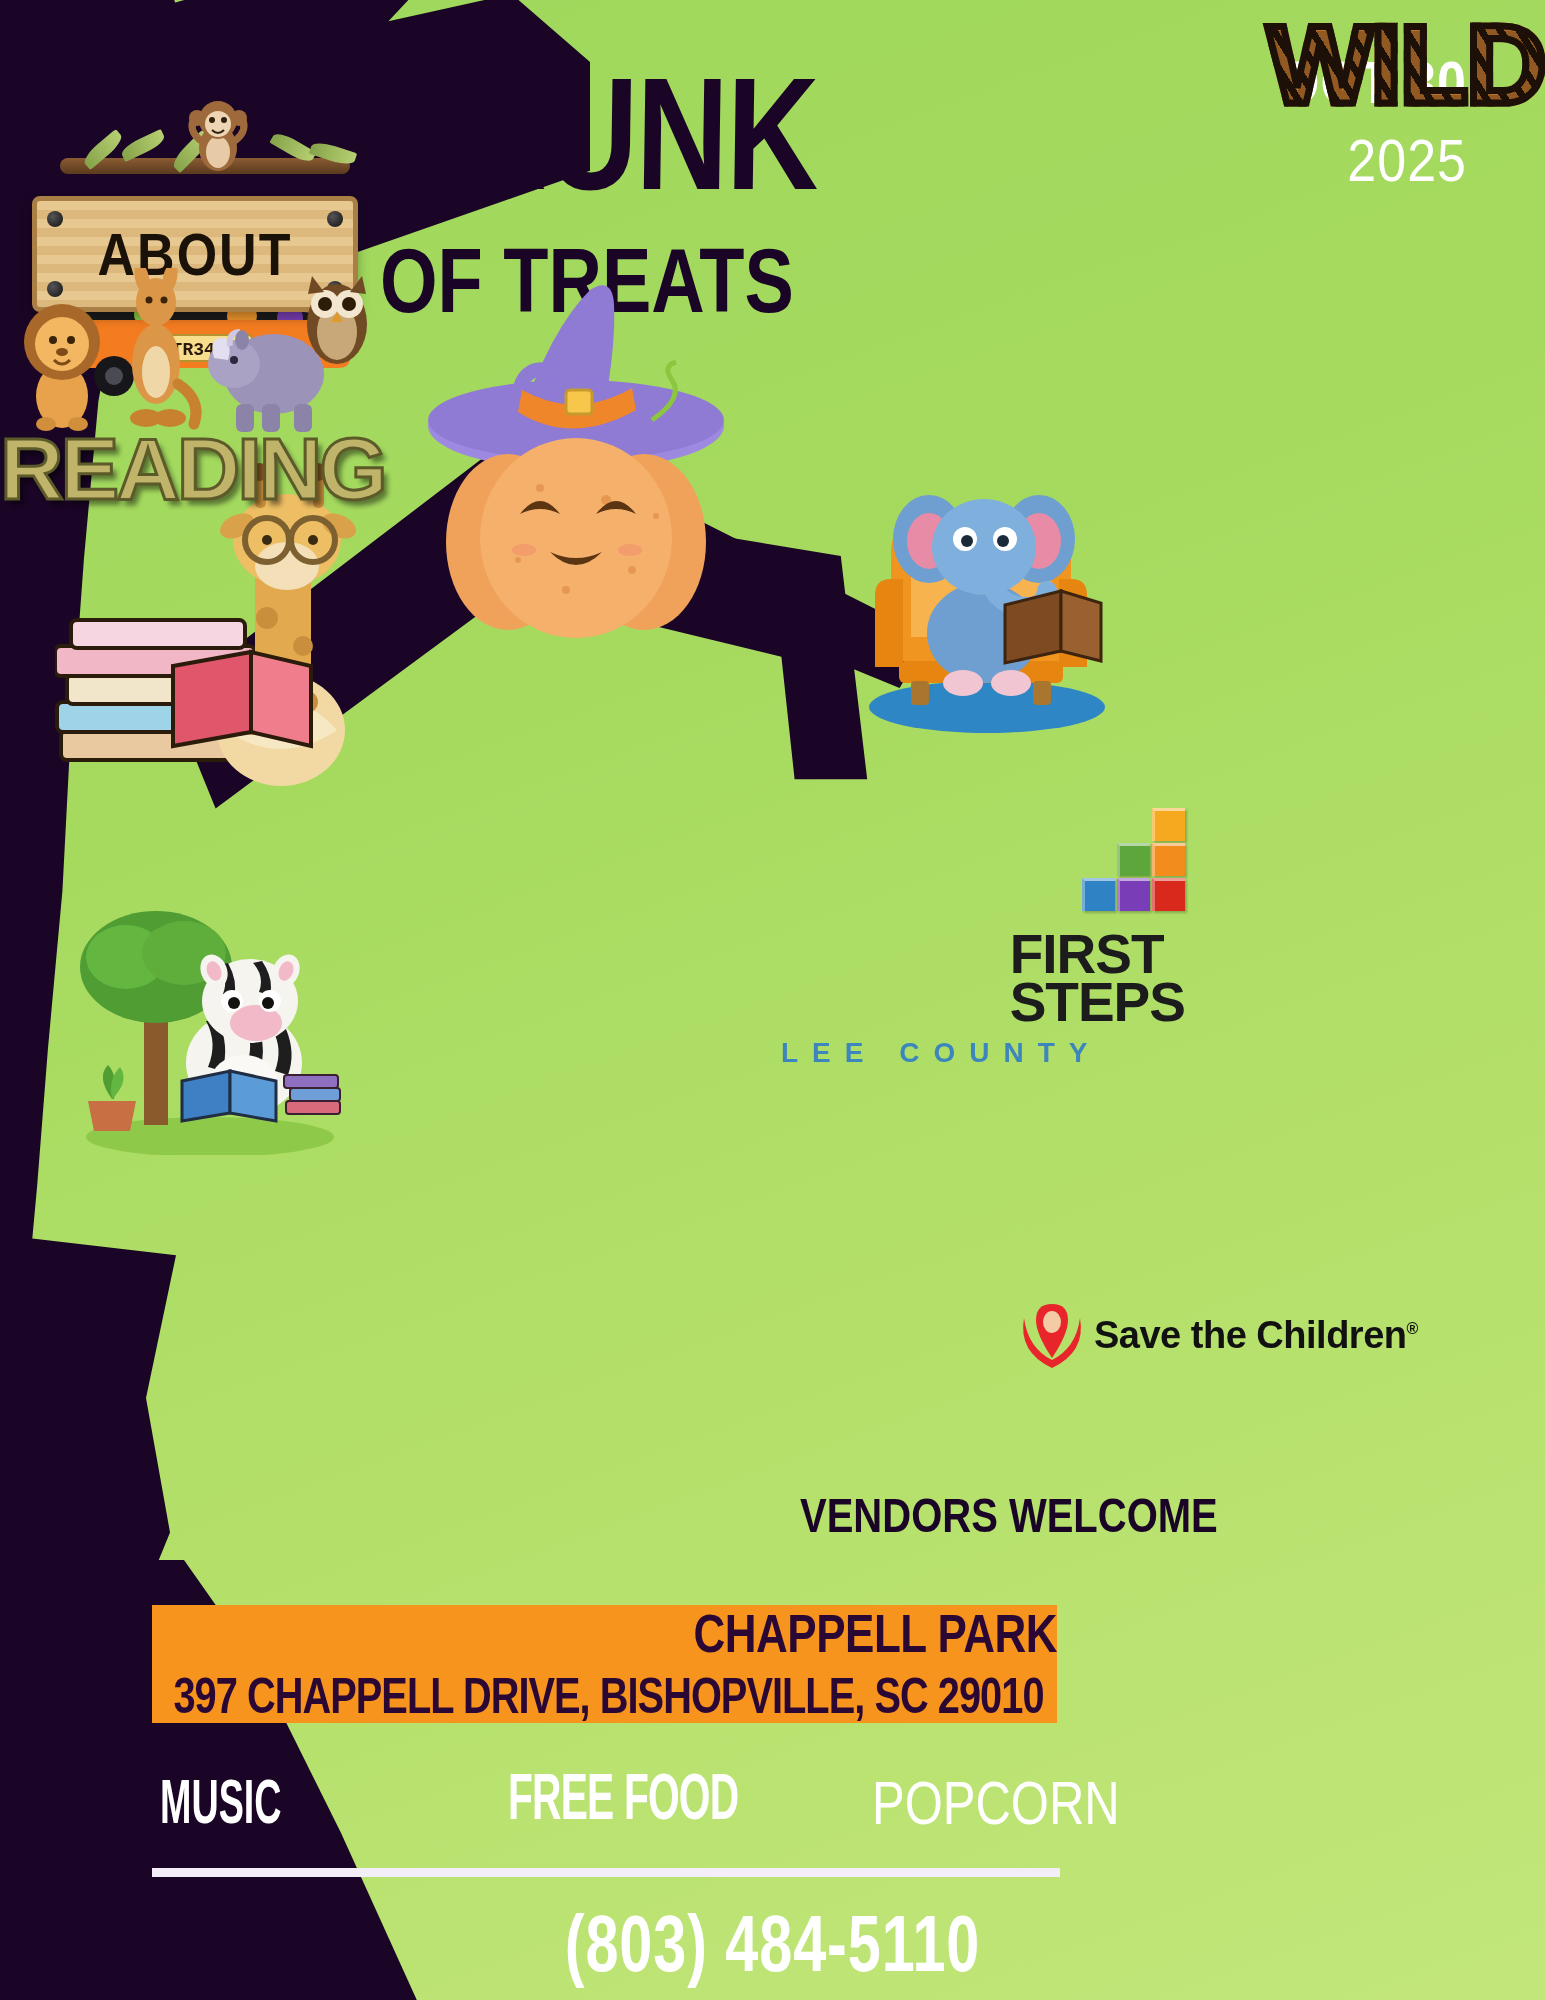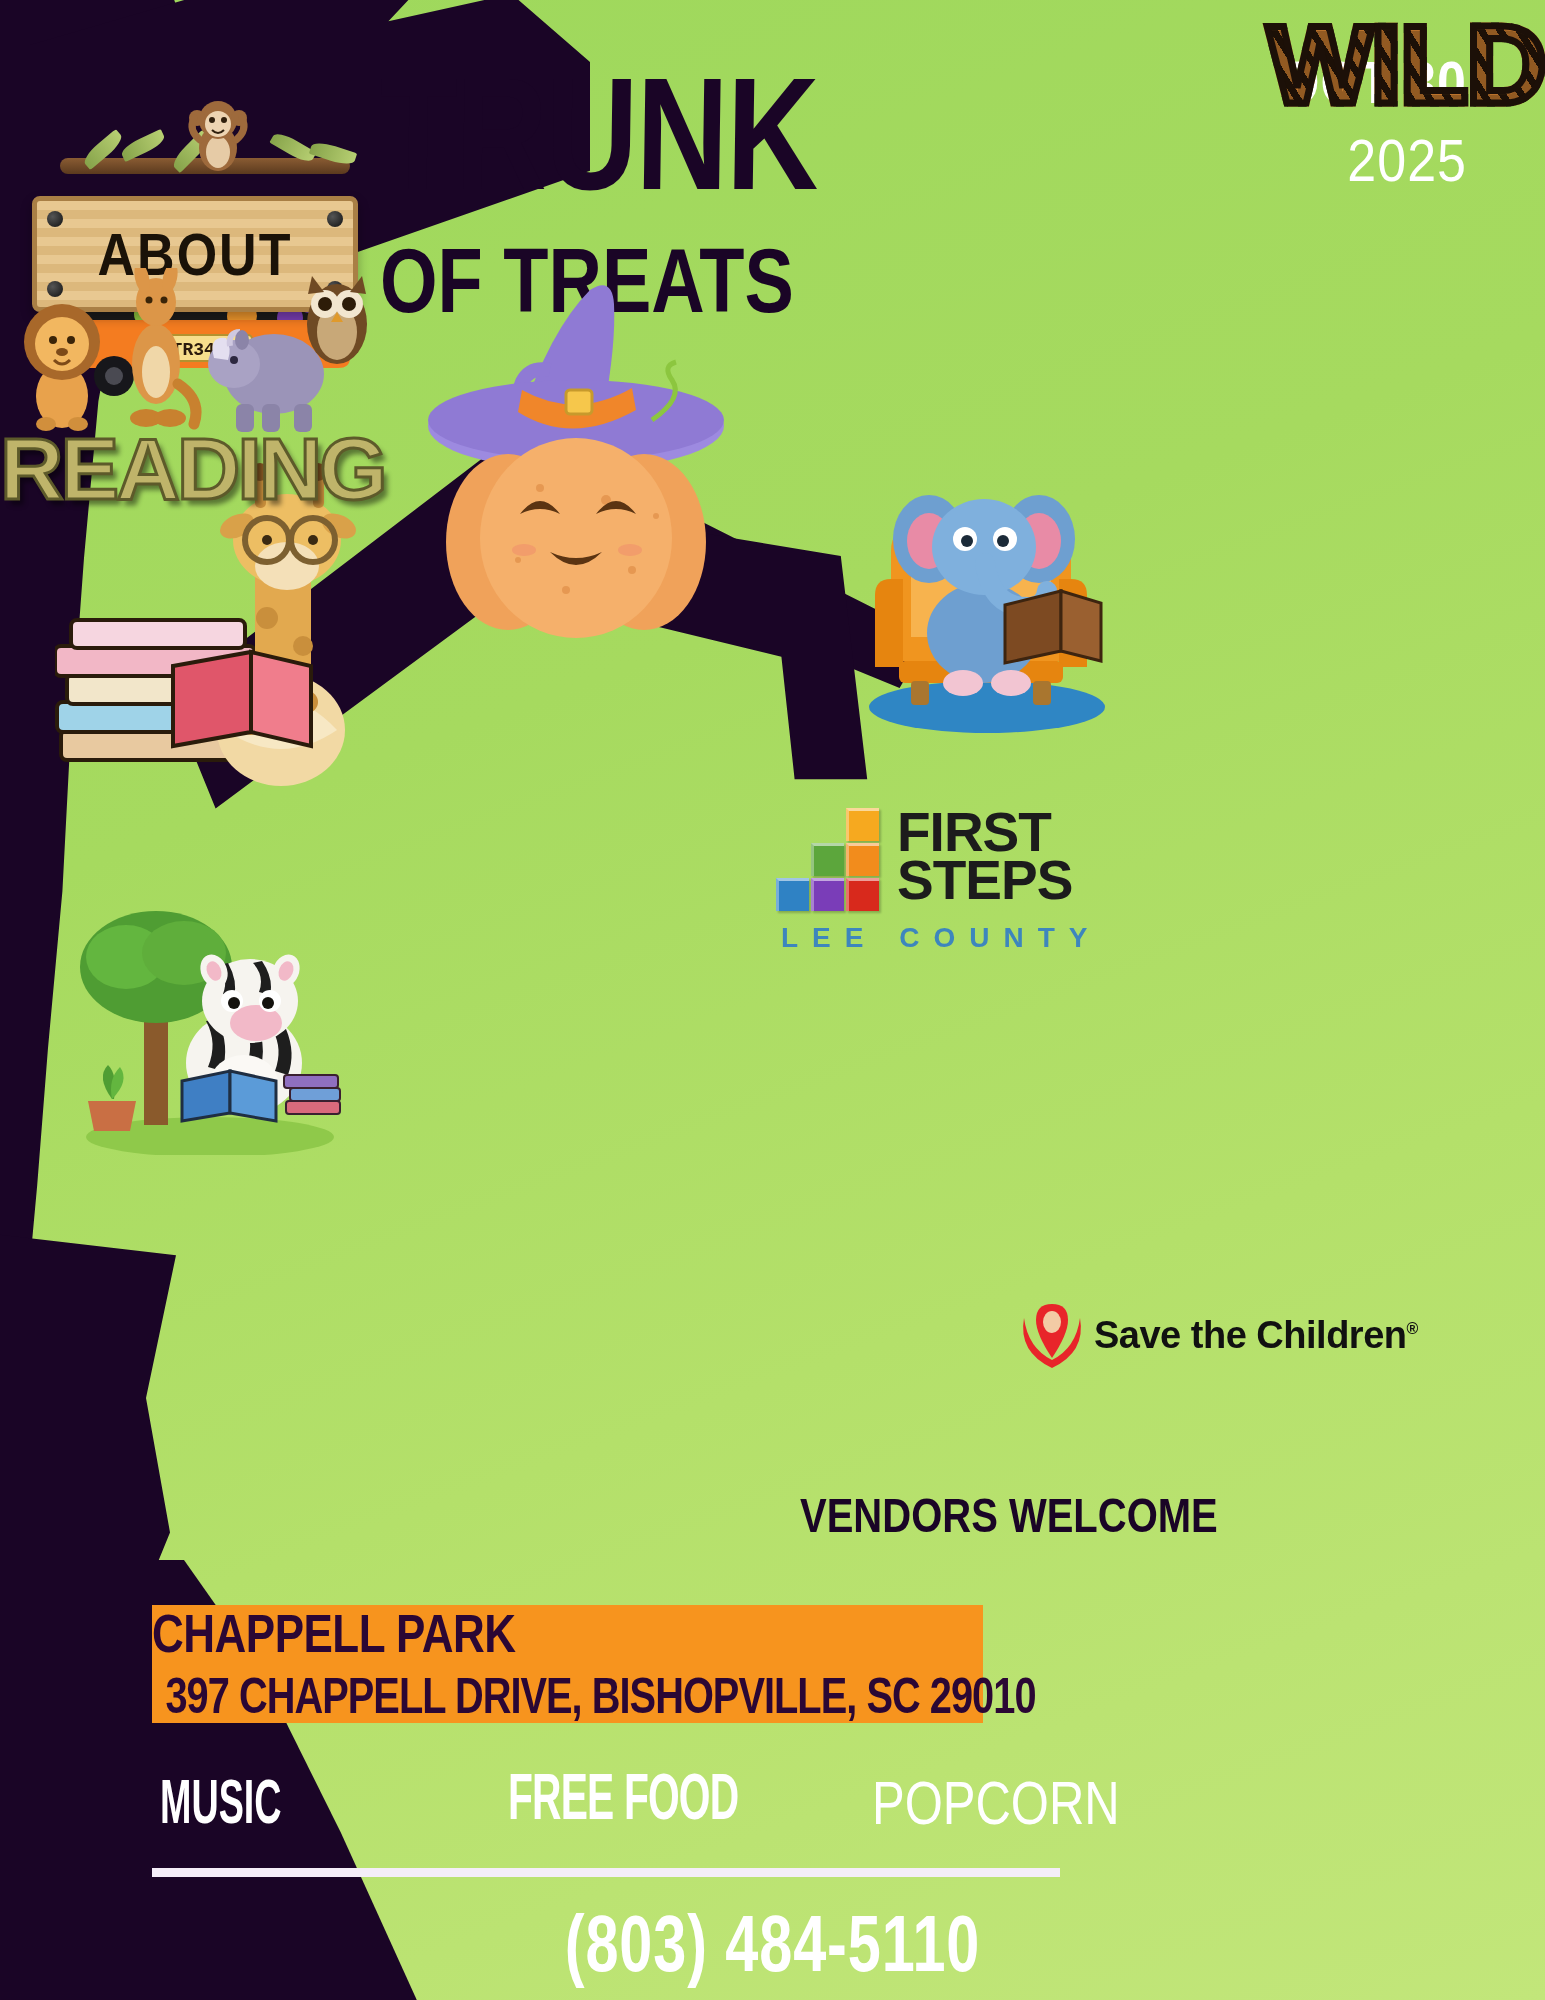--- a/index.html
+++ b/index.html
@@ -156,21 +156,21 @@
     background: linear-gradient(90deg, #86a34a, #b7cf72);
   }
 
   
   #giraffe { left: 55px; top: 430px; width: 320px; height: 410px; }
   #elephant { left: 855px; top: 455px; width: 265px; height: 280px; }
   #zebra { left: 78px; top: 905px; width: 265px; height: 250px; }
 
   
   #first-steps { position: absolute; left: 775px; top: 808px; width: 410px; }
-  #fs-row { display: flex; gap: 18px; }
+  #fs-row { display: flex; align-items: flex-end; gap: 18px; flex-direction: column; }
   #fs-blocks { position: relative; width: 104px; height: 104px; flex: none; }
   .fs-block {
     position: absolute; width: 33px; height: 33px;
     border-top: 3px solid rgba(255,255,255,.55);
     border-left: 3px solid rgba(255,255,255,.35);
     box-shadow: 2px 2px 2px rgba(0,0,0,.22);
   }
   #fs-words { line-height: 0.88; }
   .fs-word {
     font-size: 55px; font-weight: bold; color: #1c1c1c;
@@ -193,24 +193,24 @@
   #vendors {
     position: absolute; left: 800px; top: 1490px;
     font-size: 40px; font-weight: bold; color: #1a0526;
     letter-spacing: 0px; transform: scaleY(1.18); transform-origin: left top;
     white-space: nowrap;
   }
 
   
   #address-banner {
     position: absolute; left: 152px; top: 1605px;
-    width: 831px; height: 118px;
+    width: 905px; height: 118px;
     background: #f7941e;
     display: flex; flex-direction: column;
-    align-items: flex-start; justify-content: center;
+    align-items: flex-end; justify-content: center;
   }
   #addr-line1 {
     font-size: 44px; font-weight: bold; color: #2b0734;
     transform: scaleY(1.22); letter-spacing: -0.5px; white-space: nowrap;
   }
   #addr-line2 {
     margin-top: 14px;
     font-size: 41px; font-weight: bold; color: #2b0734;
     transform: scaleY(1.2) scaleX(0.97); letter-spacing: -1px; white-space: nowrap;
   }

